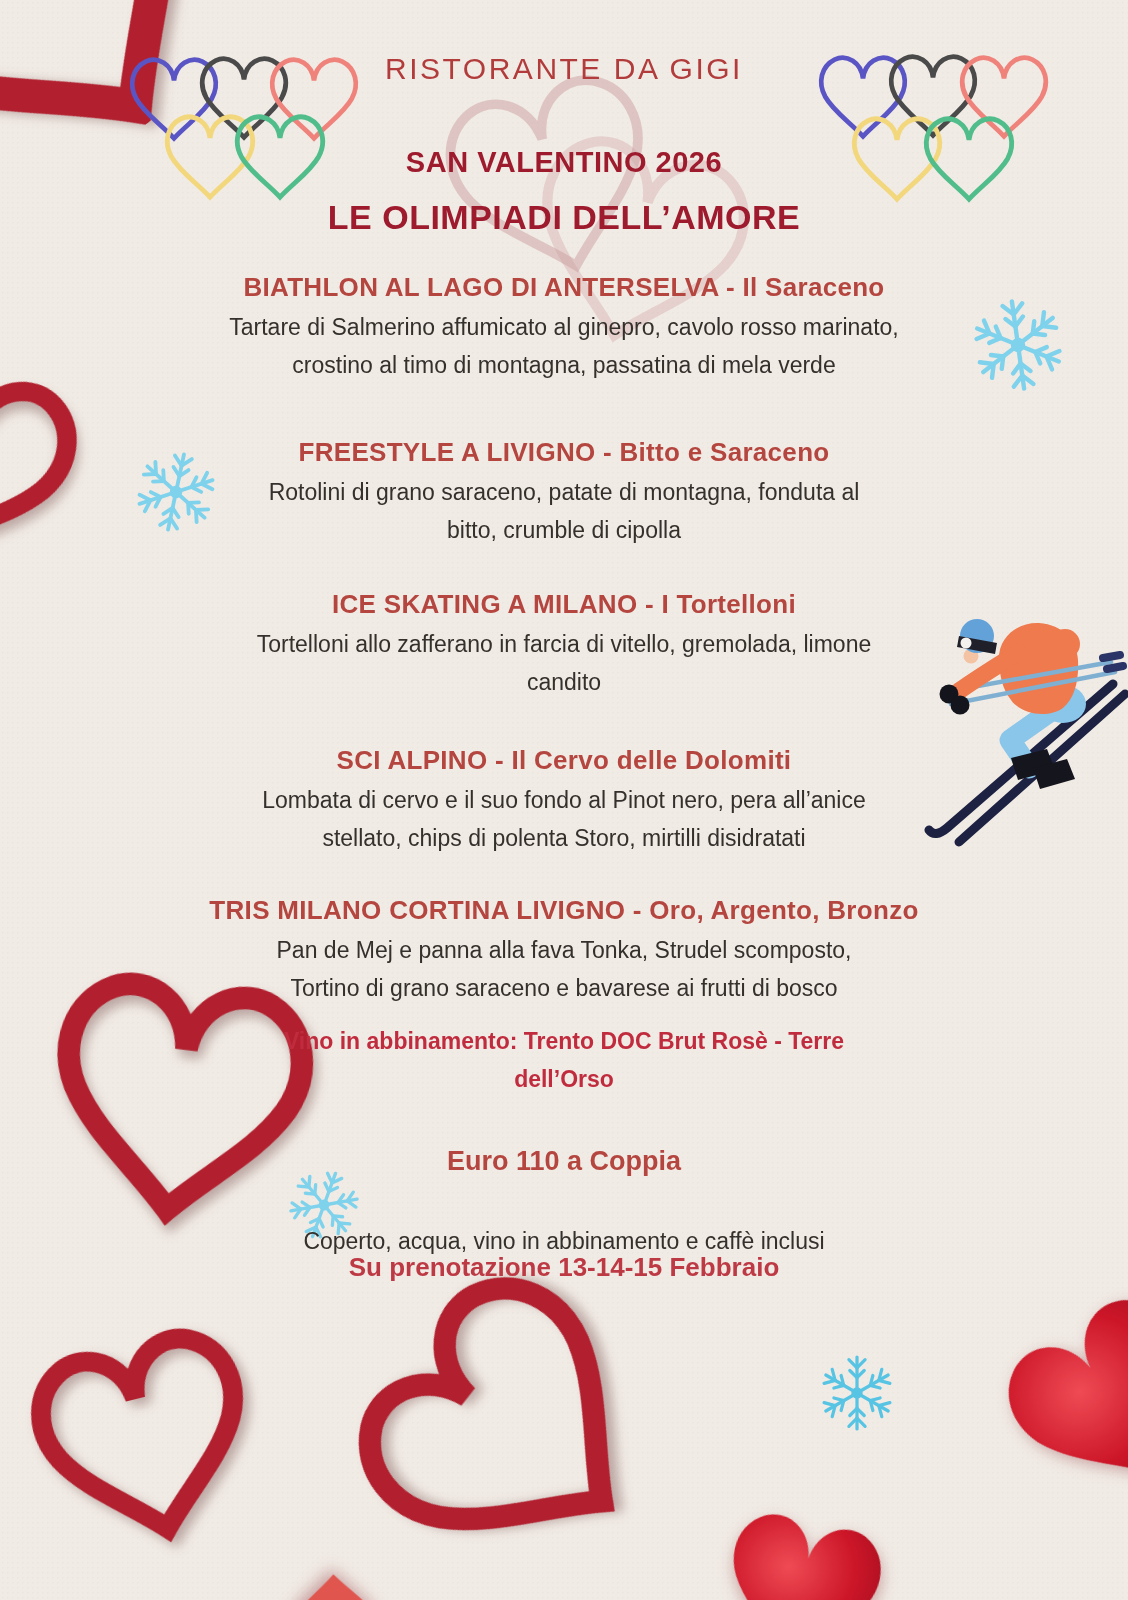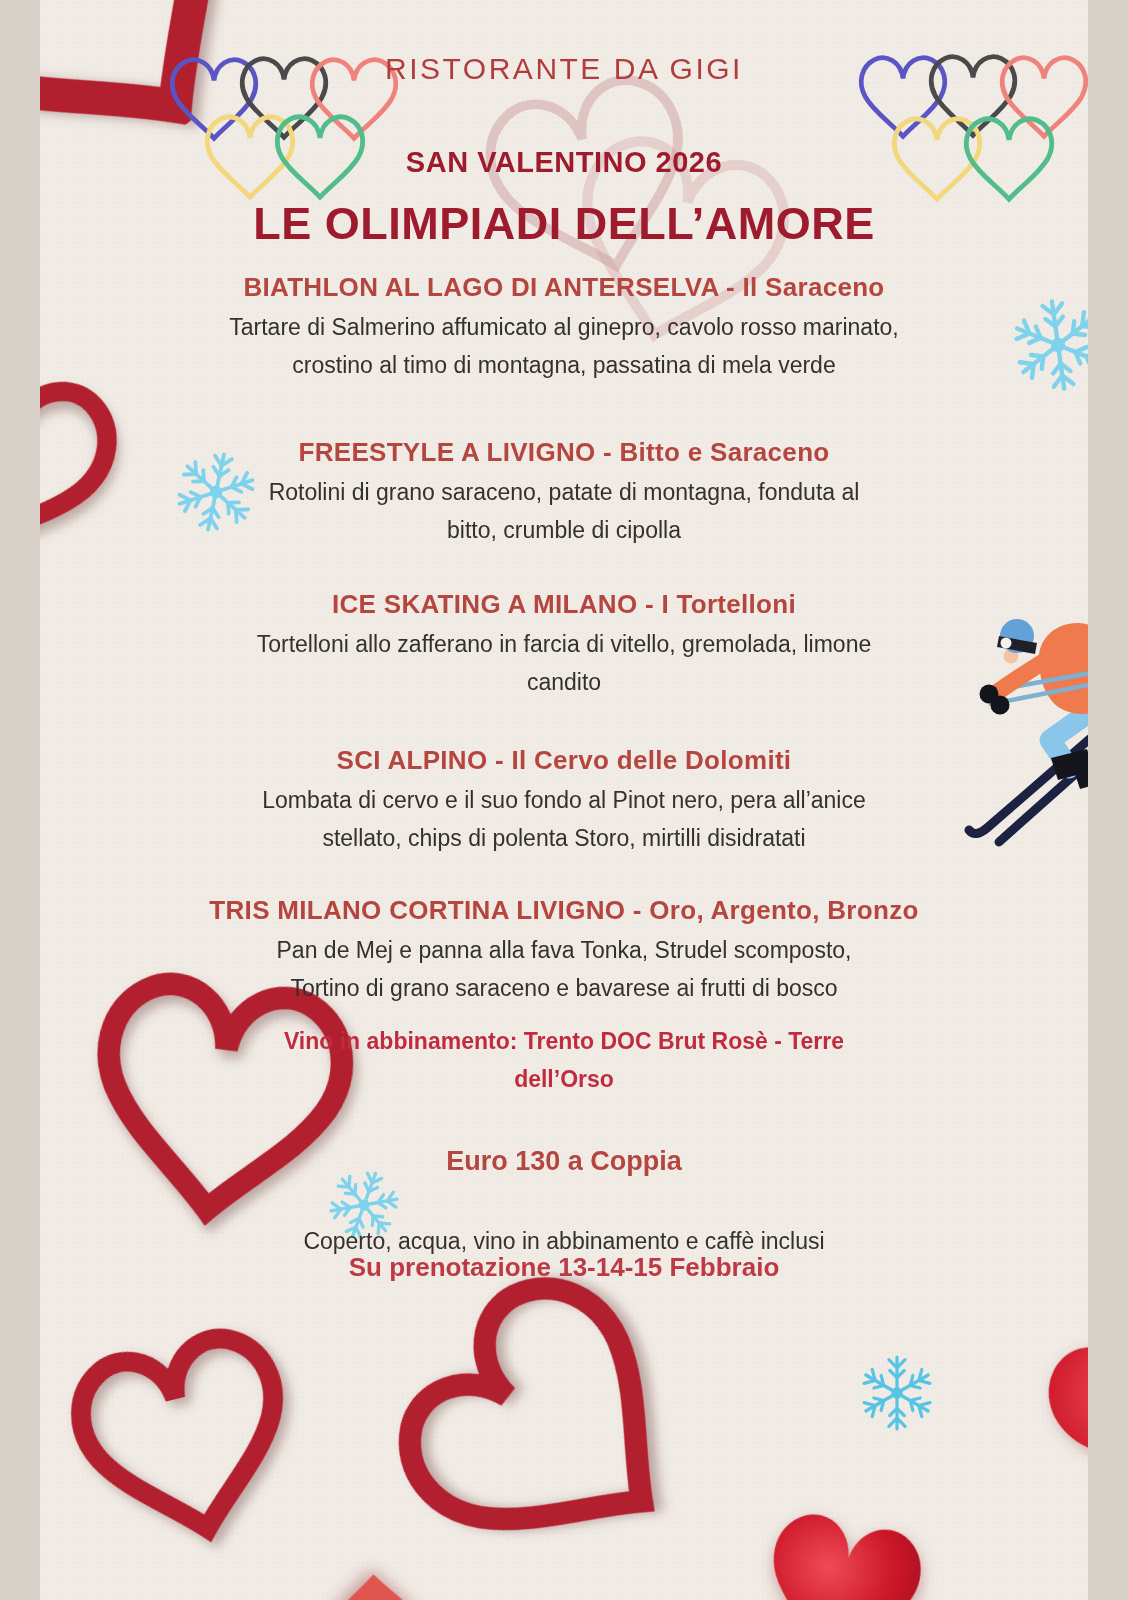--- a/index.html
+++ b/index.html
@@ -1,29 +1,29 @@
 <!DOCTYPE html>
 <html><head>
 <meta charset="utf-8">
 <style>
   html,body{margin:0;padding:0;background:#d8d2cb;}
   .poster{
     position:relative;
-    width:1048px;height:1600px;
+    width:1128px;height:1600px;
     margin:0 auto;
     background-color:#f1ebe5;
     background-image:radial-gradient(rgba(120,100,90,0.035) 1px, transparent 1px);
     background-size:5px 5px;
     overflow:hidden;
     font-family:"Liberation Sans", sans-serif;
   }
   .txt{position:absolute;left:0;right:0;text-align:center;}
   .restaurant{top:52px;font-size:30px;letter-spacing:2.5px;color:#b23c3c;font-weight:400;}
   .title1{top:146px;font-size:29px;font-weight:bold;color:#9e1b2e;letter-spacing:.5px;}
-  .title2{top:198px;font-size:45px;font-weight:bold;color:#9e1b2e;letter-spacing:.5px;}
+  .title2{top:198px;font-size:34px;font-weight:bold;color:#9e1b2e;letter-spacing:.5px;}
   .course-heading{font-size:26px;font-weight:bold;color:#b5453f;letter-spacing:.3px;}
   .course-desc{font-size:23px;color:#34302c;line-height:38px;white-space:pre-line;}
   .h1{top:272px}.d1{top:308px}
   .h2{top:437px}.d2{top:473px}
   .h3{top:589px}.d3{top:625px}
   .h4{top:745px}.d4{top:781px}
   .h5{top:895px}.d5{top:931px}
   .wine{top:1022px;font-size:23px;font-weight:bold;color:#c12b3e;line-height:38px;white-space:pre-line;}
   .euro{top:1146px;font-size:27px;font-weight:bold;color:#b5453f;}
   .included{top:1200px;font-size:23px;color:#34302c;margin-top:28px;}
@@ -199,17 +199,17 @@
   <div class="txt course-heading h4">SCI ALPINO - Il Cervo delle Dolomiti</div>
   <div class="txt course-desc d4">Lombata di cervo e il suo fondo al Pinot nero, pera all’anice
 stellato, chips di polenta Storo, mirtilli disidratati</div>
 
   <div class="txt course-desc d5">Pan de Mej e panna alla fava Tonka, Strudel scomposto,
 Tortino di grano saraceno e bavarese ai frutti di bosco</div>
   <div class="txt course-heading h5">TRIS MILANO CORTINA LIVIGNO - Oro, Argento, Bronzo</div>
 
   <div class="txt wine">Vino in abbinamento: Trento DOC Brut Rosè - Terre
 dell’Orso</div>
-  <div class="txt euro">Euro 130 a Coppia</div>
+  <div class="txt euro">Euro 110 a Coppia</div>
   <div class="txt included">Coperto, acqua, vino in abbinamento e caffè  inclusi</div>
   <div class="txt booking">Su prenotazione 13-14-15 Febbraio</div>
 
 </div>
 
 </body></html>

